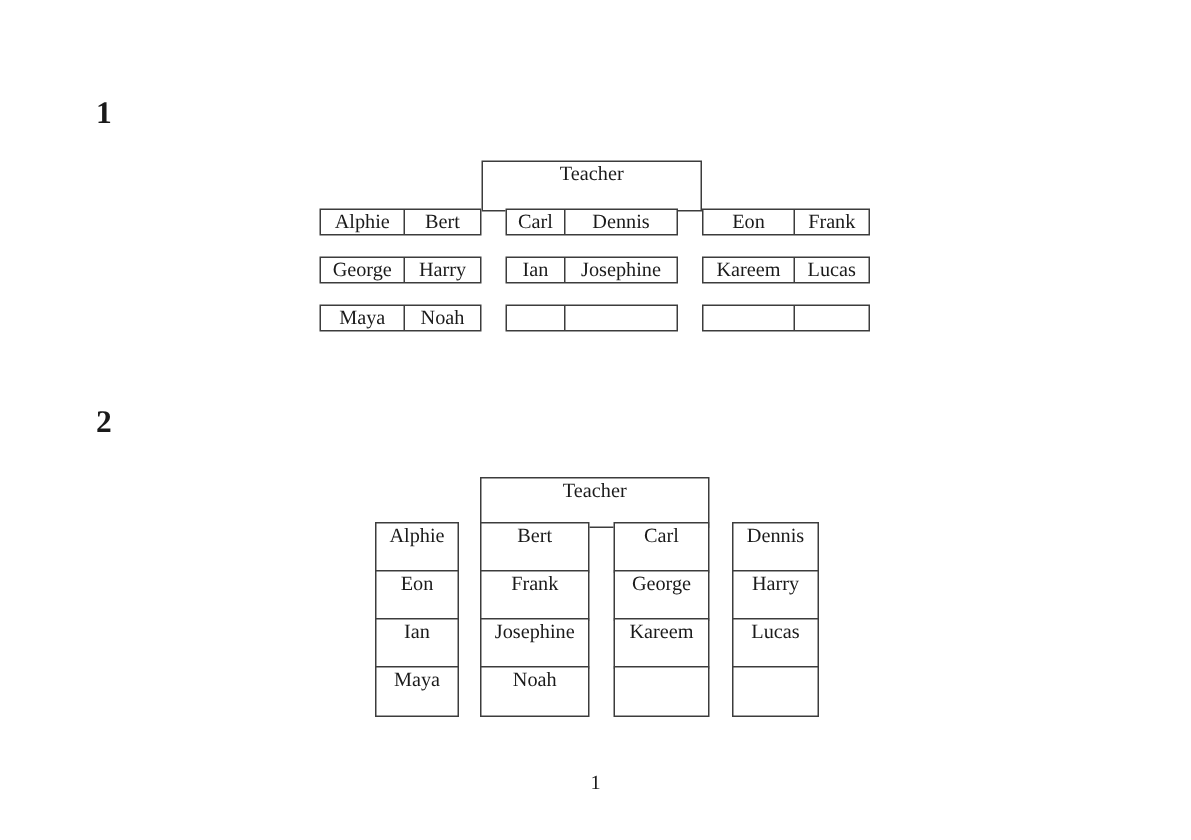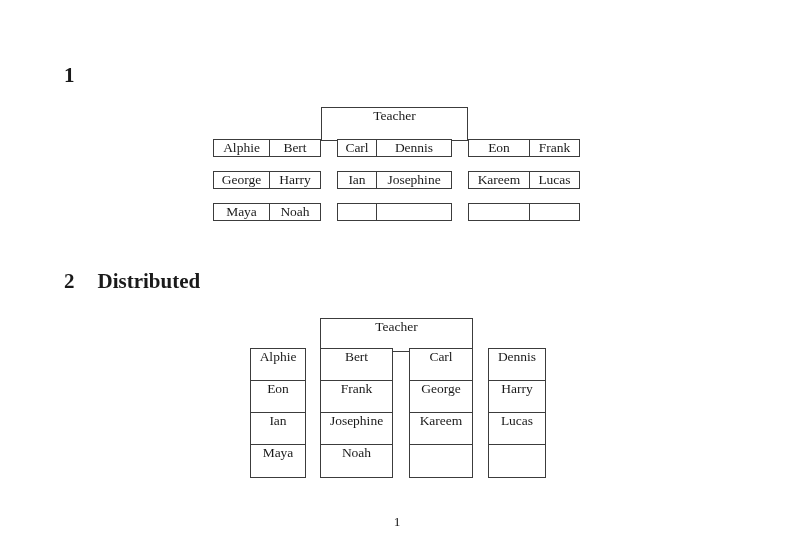--- a/index.html
+++ b/index.html
@@ -110,21 +110,20 @@
       <div class="seat s2"></div>
     </div>
     <div class="desk" style="left:468px;top:203px;width:112px">
       <div class="seat s1" style="width:61px"></div>
       <div class="seat s2"></div>
     </div>
   </div>
 
   <div class="heading" style="top:269px">
     <span>2</span>
-    <span class="sec-title">Distributed</span>
   </div>
 
   <div>
     <div class="fbox" style="left:320px;top:318px;width:153px">
       <span>Teacher</span>
     </div>
 
     <div class="fbox" style="left:250px;top:348px;width:56px">Alphie</div>
     <div class="fbox" style="left:320px;top:348px;width:73px">Bert</div>
     <div class="fbox" style="left:409px;top:348px;width:64px">Carl</div>

